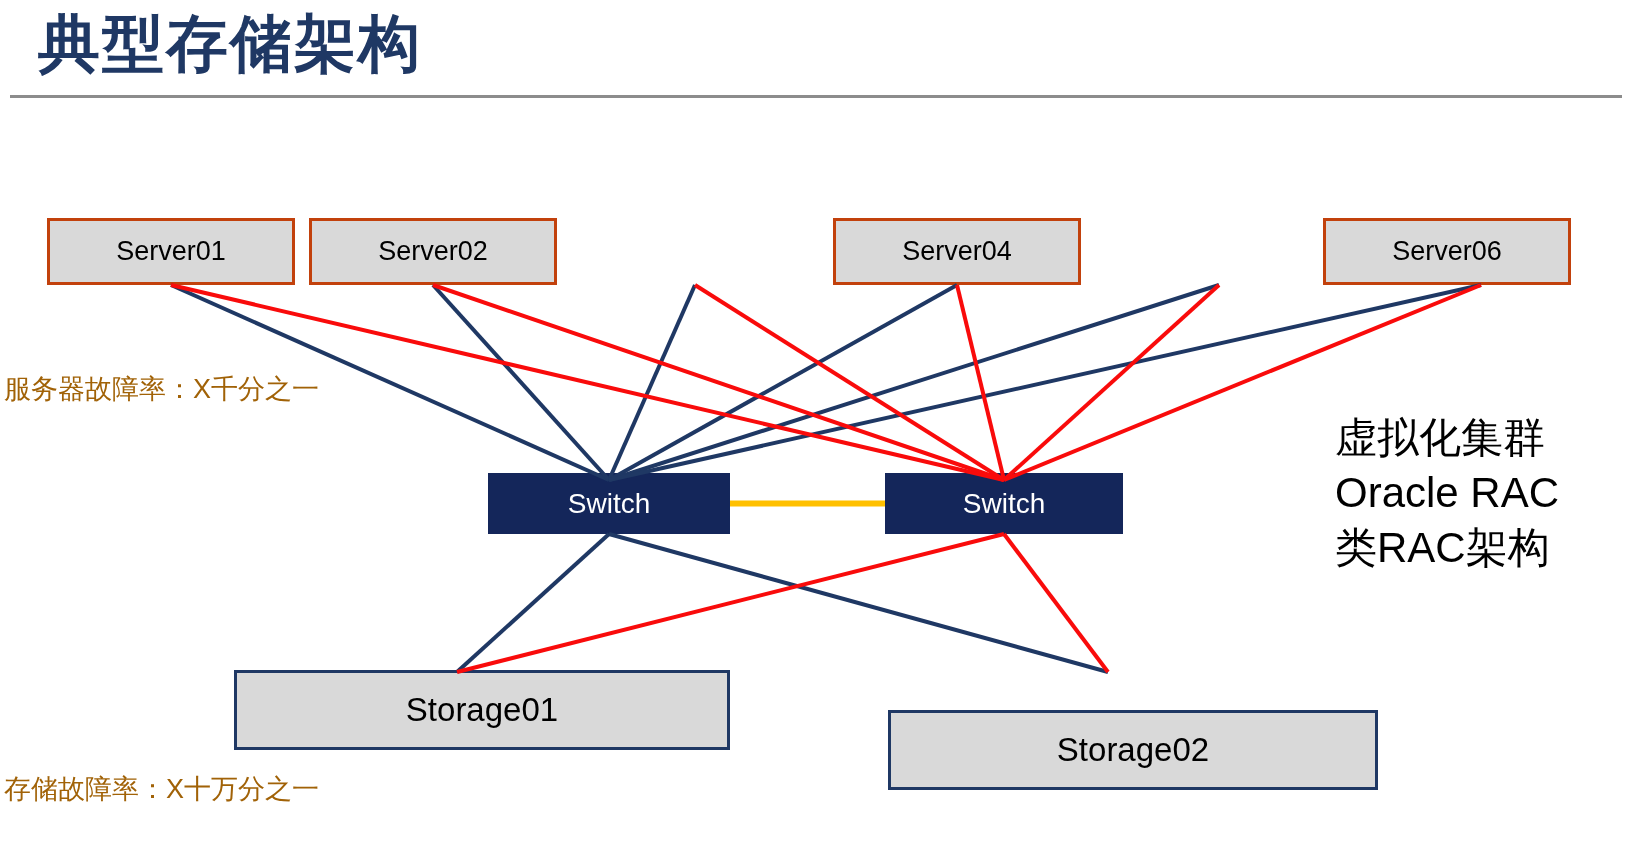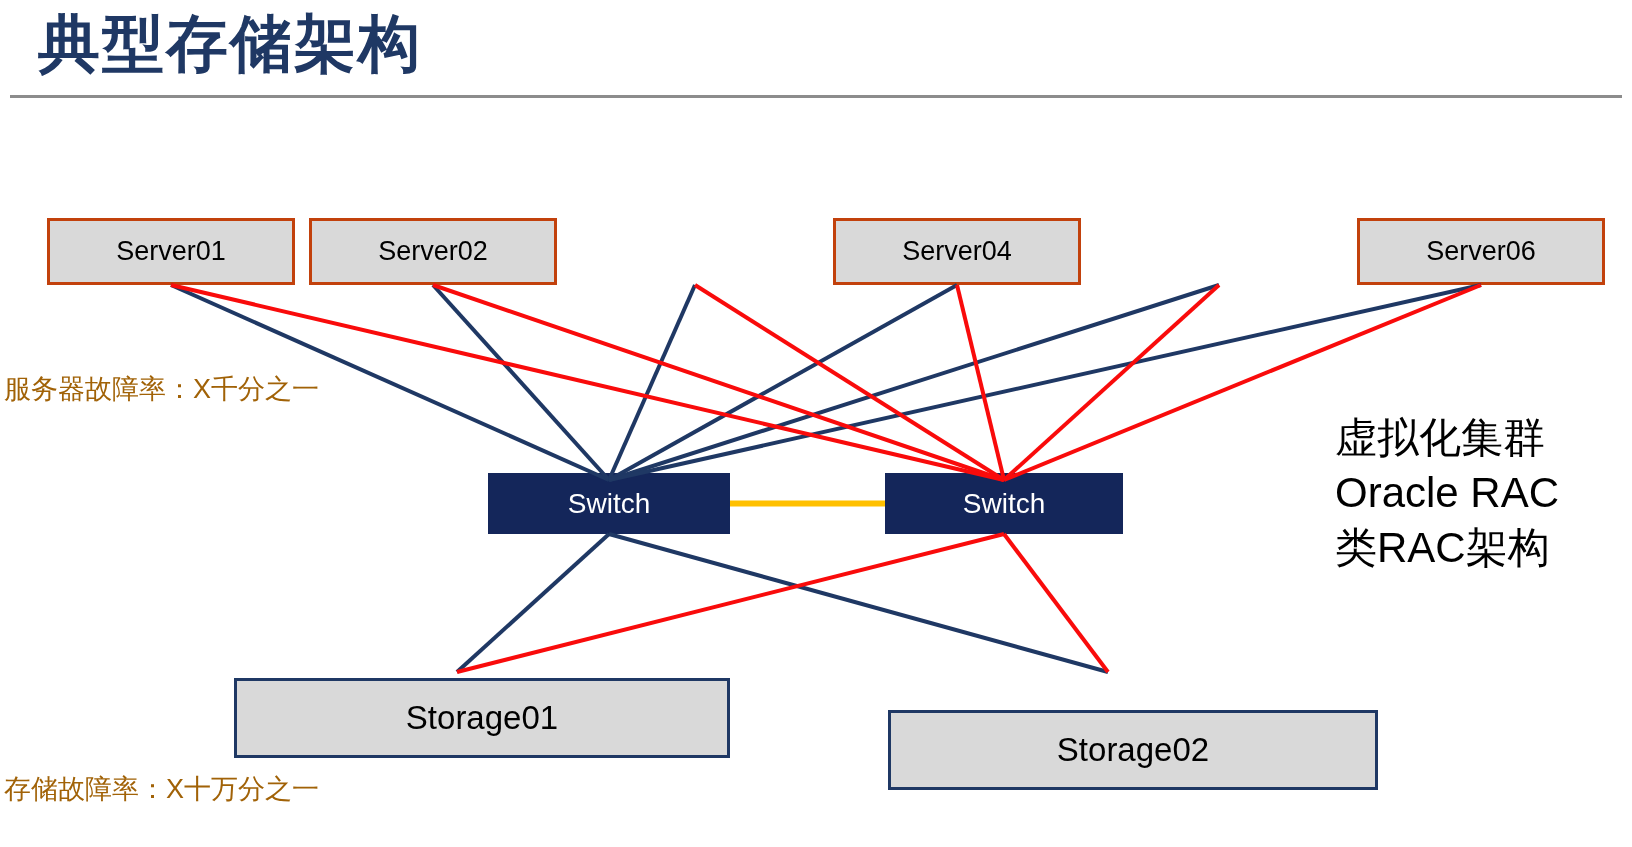--- a/index.html
+++ b/index.html
@@ -42,39 +42,39 @@
   .server {
     top: 218px;
     width: 248px;
     height: 67px;
     background: #D9D9D9;
     border: 3px solid #c2410c;
     font-size: 27px;
     color: #000000;
   }
   .s1 { left: 47px; }   .s2 { left: 309px; text-align: right; }  .s3 { left: 571px; }
-  .s4 { left: 833px; }  .s5 { left: 1095px; } .s6 { left: 1357px; }
+  .s4 { left: 833px; }  .s5 { left: 1095px; } .s6 { left: 1323px; }
   .switch {
     top: 473px;
     height: 61px;
     background: #14265A;
     color: #ffffff;
     font-size: 28px;
   }
   .swa { left: 488px; width: 242px; }
   .swb { left: 885px; width: 238px; }
   .storage {
     top: 670px;
     height: 80px;
     background: #D9D9D9;
     border: 3px solid #1F3864;
     font-size: 33px;
     color: #000000;
   }
-  .st1 { left: 234px; width: 496px; margin-top: 8px; }
+  .st1 { left: 234px; width: 496px; }
   .st2 { left: 888px; width: 490px; margin-top: 40px; }
   .note-label {
     position: absolute;
     font-size: 27px;
     color: #a16207;
     white-space: nowrap;
   }
   .server-rate { left: 4px; top: 371px; }
   .storage-rate { left: 4px; top: 771px; }
   .right-note {

